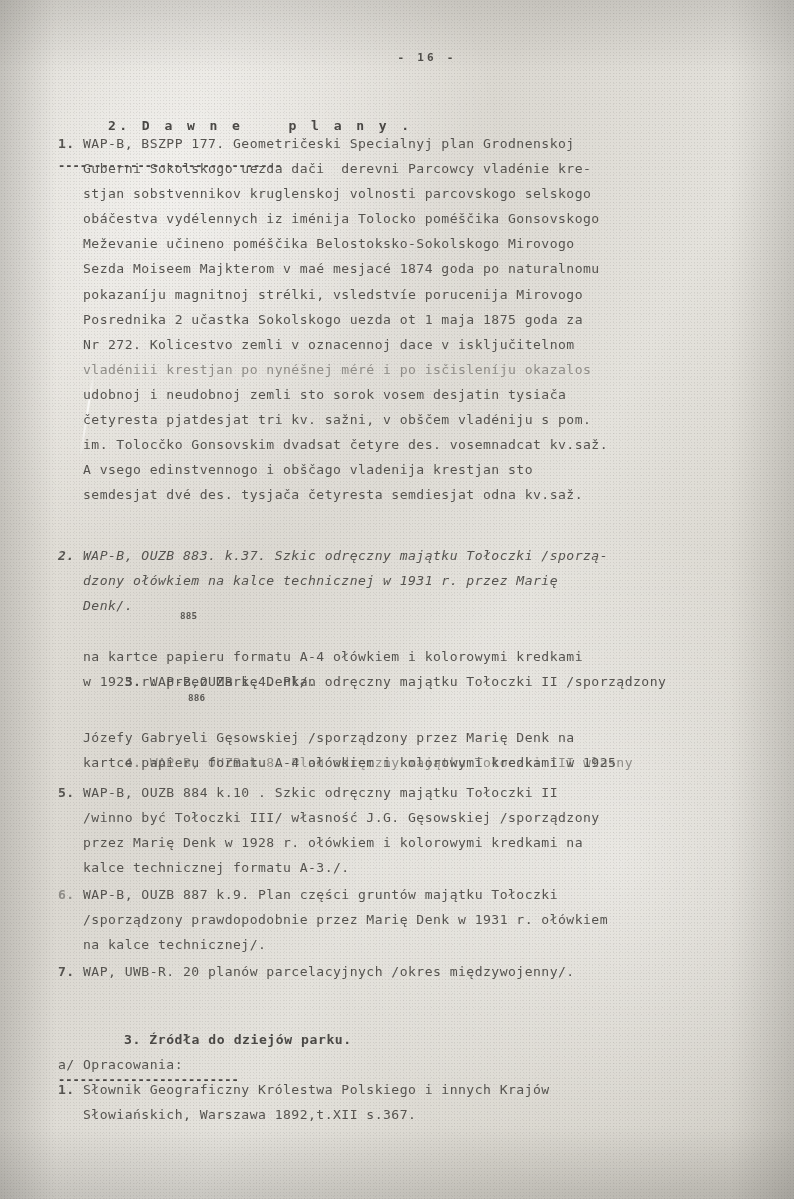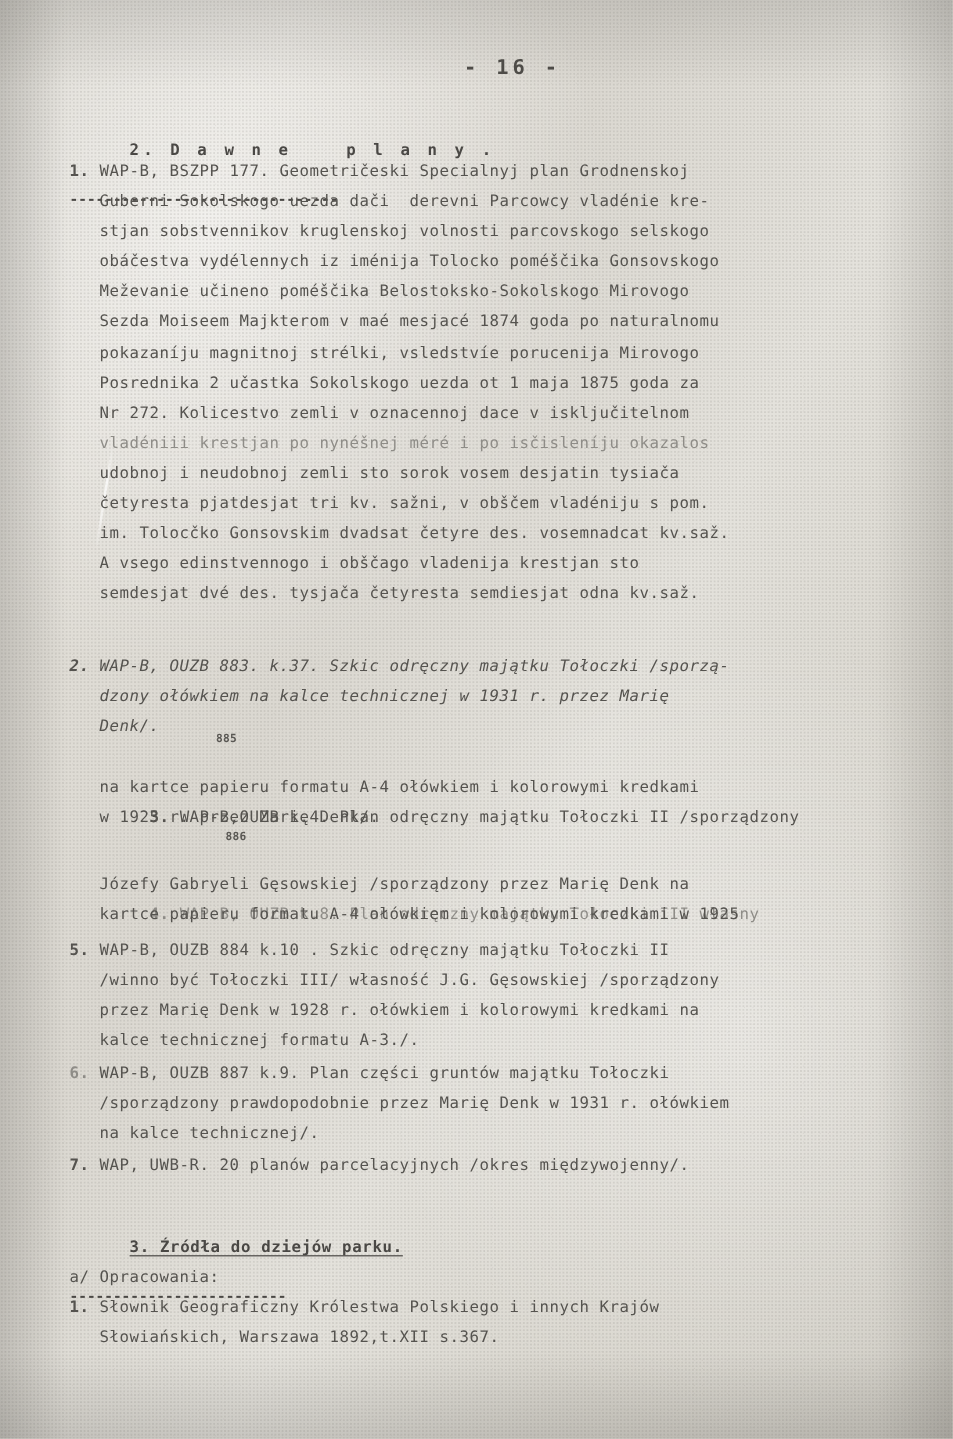--- a/index.html
+++ b/index.html
@@ -68,21 +68,21 @@
     letter-spacing: .45px;
   }
 
   
   .page-num {
     position: absolute;
     top: 45px;
     left: 0;
     width: 100%;
     text-align: center;
-    font-size: 17px;
+    font-size: 11px;
     font-weight: bold;
     letter-spacing: 3.2px;
     color: #4e4c48;
     text-indent: 60px;
   }
 
   
   .heading {
     position: absolute;
     left: 58px;
@@ -96,23 +96,23 @@
     margin-top: -3px;
     font-size: 12px;
     letter-spacing: 0px;
     color: #4a4845;
     line-height: 12px;
     overflow: hidden;
     white-space: nowrap;
   }
   .heading.sub .htext {
     letter-spacing: .55px;
-    text-decoration: underline;
     text-underline-offset: 2.5px;
     text-decoration-thickness: 1px;
+    margin-left: 16px;
   }
 
   
   .block {
     position: absolute;
     left: 58px;
     width: 700px;
   }
   .line {
     white-space: pre;

